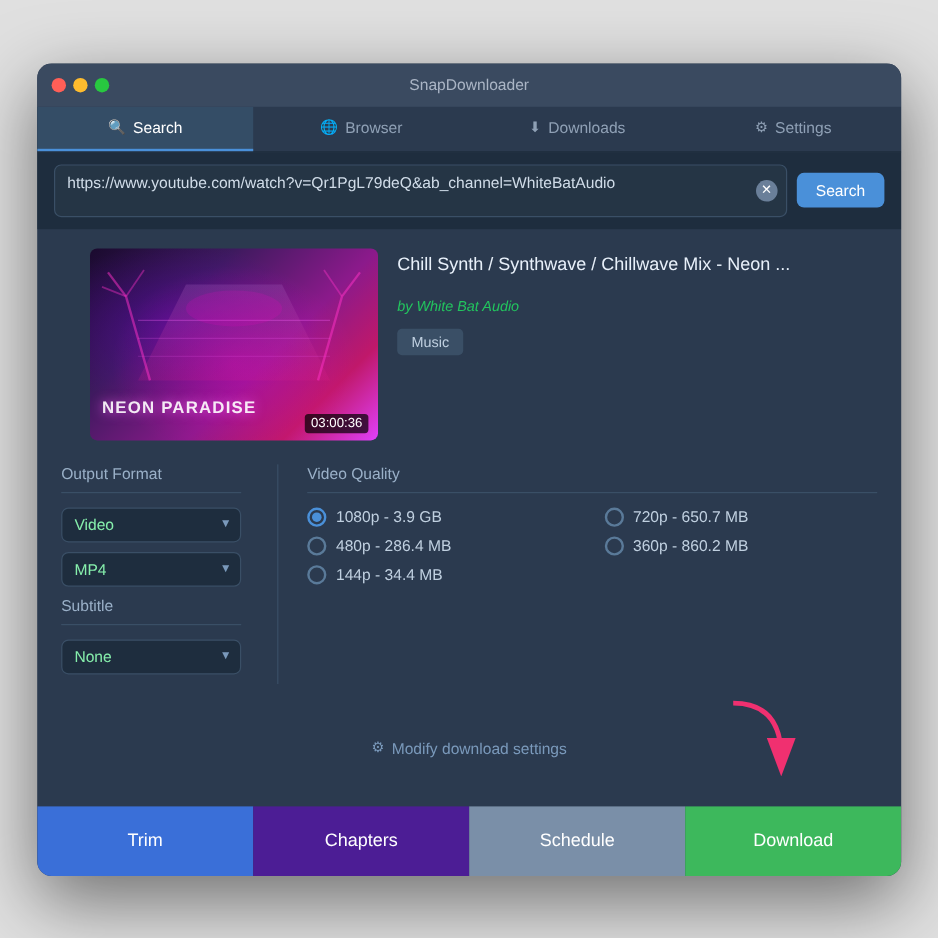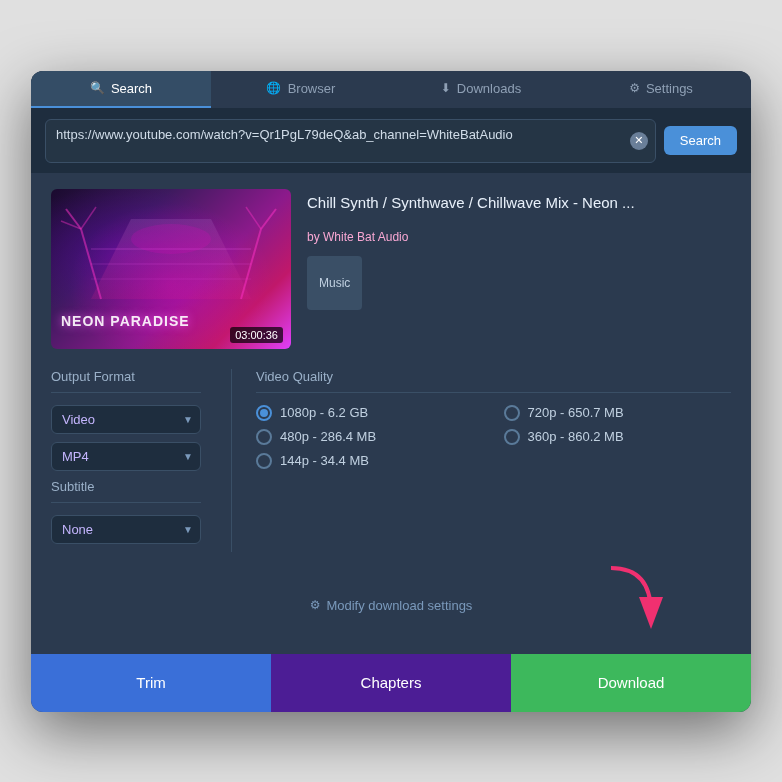--- a/index.html
+++ b/index.html
@@ -136,20 +136,21 @@
       margin-bottom: 20px;
     }
     .thumbnail {
       width: 240px;
       height: 160px;
       background: linear-gradient(135deg, #1a0a2e 0%, #3d1a5e 30%, #8b1a8b 60%, #c0186a 80%, #e040fb 100%);
       border-radius: 6px;
       position: relative;
       overflow: hidden;
       flex-shrink: 0;
+      margin-left: 24px;
     }
     .thumbnail-overlay {
       position: absolute;
       inset: 0;
       background: 
         radial-gradient(ellipse at 50% 60%, rgba(255,0,200,0.3) 0%, transparent 60%),
         radial-gradient(ellipse at 30% 40%, rgba(100,0,200,0.4) 0%, transparent 50%);
     }
     .thumbnail-text {
       position: absolute;
@@ -181,29 +182,30 @@
       padding-top: 4px;
     }
     .video-title {
       color: #e8f0fa;
       font-size: 15px;
       font-weight: 400;
       margin-bottom: 18px;
       line-height: 1.3;
     }
     .video-author {
-      color: #f9a8d4;
+      color: #22c55e;
       font-size: 12px;
       margin-bottom: 12px;
+      font-style: italic;
     }
     .video-tag {
       background: #3a4f66;
       color: #c0d0e0;
       font-size: 12px;
-      padding: 20px 12px;
+      padding: 4px 12px;
       border-radius: 4px;
       display: inline-block;
     }
     
     .settings-area {
       display: flex;
       gap: 30px;
       margin-bottom: 16px;
     }
     .format-section {
@@ -216,21 +218,21 @@
     }
     .select-wrapper {
       position: relative;
       margin-bottom: 8px;
     }
     .select-wrapper select {
       width: 100%;
       background: #1e2d3e;
       border: 1px solid #3a4f66;
       border-radius: 6px;
-      color: #c4b5fd;
+      color: #86efac;
       font-size: 13px;
       padding: 6px 28px 6px 10px;
       appearance: none;
       cursor: pointer;
       outline: none;
     }
     .select-arrow {
       position: absolute;
       right: 8px;
       top: 50%;
@@ -319,20 +321,28 @@
       height: 1px;
       background: #3a4f66;
       margin: 4px 0 12px;
     }
   </style>
 </head>
 <body>
 
 <div class="window">
 
+  <div class="titlebar">
+    <div class="traffic-lights">
+      <div class="traffic-light tl-red"></div>
+      <div class="traffic-light tl-yellow"></div>
+      <div class="traffic-light tl-green"></div>
+    </div>
+    <span class="titlebar-title">SnapDownloader</span>
+  </div>
 
   <div class="tabbar">
     <div class="tab active">
       <span class="tab-icon">🔍</span>
       <span>Search</span>
     </div>
     <div class="tab">
       <span class="tab-icon">🌐</span>
       <span>Browser</span>
     </div>
@@ -429,21 +439,21 @@
       </div>
 
       <div class="quality-section">
         <div class="section-label">Video Quality</div>
         <div class="divider-line"></div>
         <div class="quality-grid">
           <div class="quality-option">
             <div class="radio-outer selected">
               <div class="radio-inner"></div>
             </div>
-            <span class="quality-label">1080p - 6.2 GB</span>
+            <span class="quality-label">1080p - 3.9 GB</span>
           </div>
           <div class="quality-option">
             <div class="radio-outer"></div>
             <span class="quality-label">720p - 650.7 MB</span>
           </div>
           <div class="quality-option">
             <div class="radio-outer"></div>
             <span class="quality-label">480p - 286.4 MB</span>
           </div>
           <div class="quality-option">
@@ -474,16 +484,17 @@
         <span class="gear">⚙</span>
         <span style="cursor:pointer; color:#7a99bb;">Modify download settings</span>
       </div>
     </div>
 
   </div>
 
   <div class="bottom-bar">
     <button class="bottom-btn btn-trim">Trim</button>
     <button class="bottom-btn btn-chapters">Chapters</button>
+    <button class="bottom-btn btn-schedule">Schedule</button>
     <button class="bottom-btn btn-download">Download</button>
   </div>
 
 </div>
 
 </body></html>

